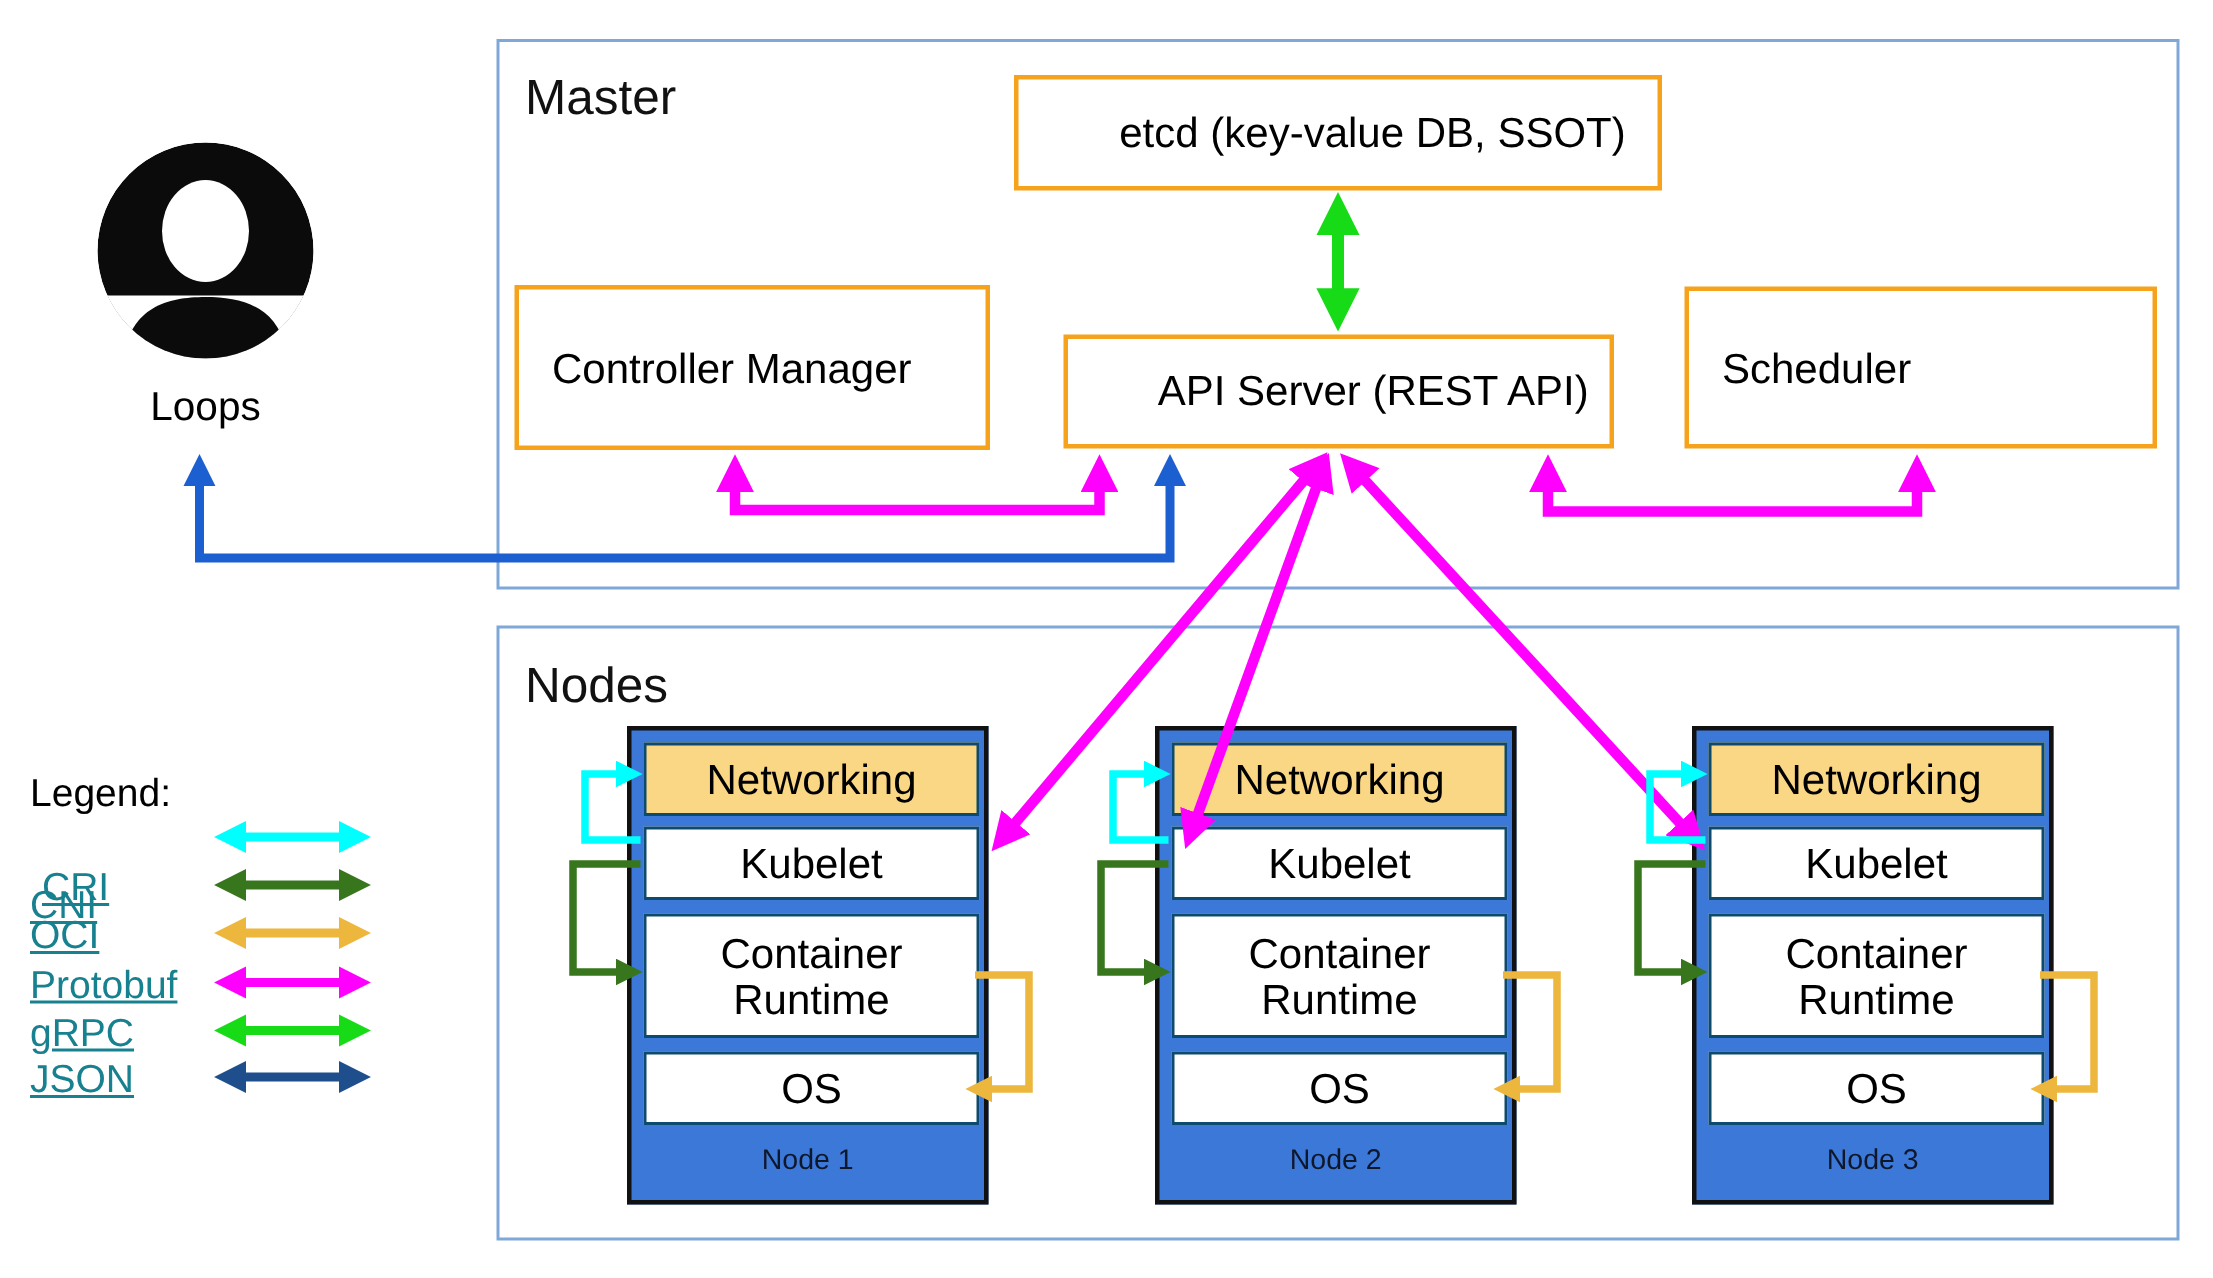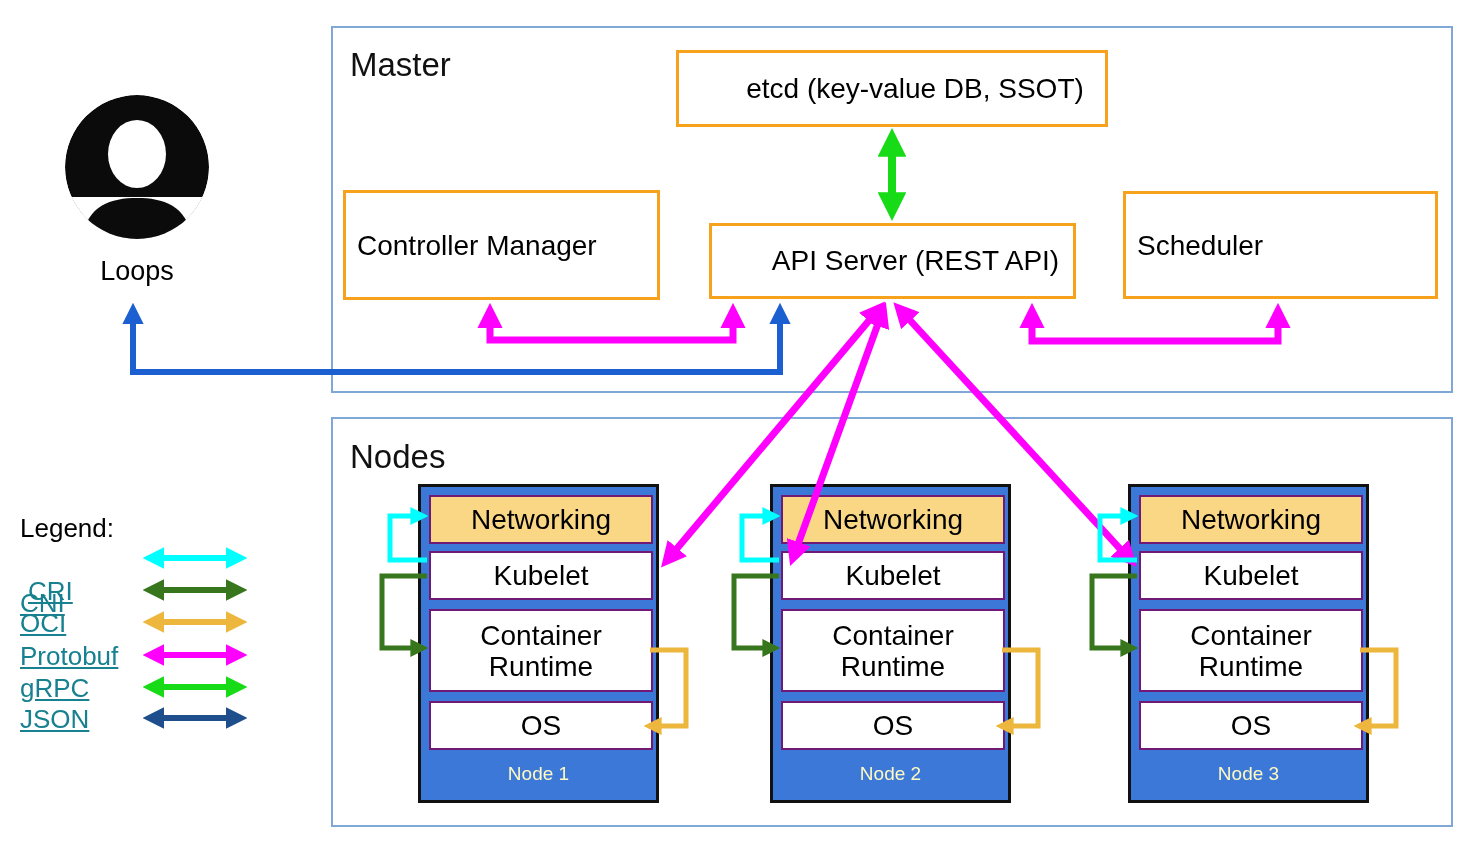--- a/index.html
+++ b/index.html
@@ -3,27 +3,27 @@
 <meta charset="utf-8">
 <style>
   html,body{margin:0;padding:0;background:#ffffff;}
   body{width:1475px;height:852px;position:relative;font-family:"Liberation Sans",sans-serif;color:#000;overflow:hidden;}
   .abs{position:absolute;box-sizing:border-box;}
   
   .container-box{border:2px solid #7FA8D9;background:transparent;z-index:1;}
   .container-title{font-size:33px;color:#111;z-index:2;}
   
   .obox{border:3px solid #F6A21C;background:#fff;z-index:2;display:flex;align-items:center;justify-content:center;font-size:28px;padding-left:46px;}
-  .obox.left{justify-content:flex-start;padding-left:11px;}
+  .obox.left{justify-content:flex-start;padding-left:22px;}
   .obox .lines{line-height:37px;}
   
   .node{background:#3C78D8;border:3px solid #111;z-index:2;}
-  .layer{position:absolute;left:8px;width:224px;background:#fff;border:2px solid #701a75;display:flex;align-items:center;justify-content:center;text-align:center;font-size:28px;line-height:31px;box-sizing:border-box;}
+  .layer{position:absolute;left:8px;width:224px;background:#fff;border:2px solid #0c4a6e;display:flex;align-items:center;justify-content:center;text-align:center;font-size:28px;line-height:31px;box-sizing:border-box;}
   .layer.networking{background:#FAD784;}
-  .node-label{position:absolute;left:0;width:100%;top:276px;text-align:center;color:#fef9c3;font-size:19px;}
+  .node-label{position:absolute;left:0;width:100%;top:276px;text-align:center;color:#0f172a;font-size:19px;}
   
   .user-label{font-size:27px;text-align:center;z-index:2;}
   
   .legend-title{font-size:26px;z-index:2;}
   .legend-link{font-size:26px;color:#17818F;text-decoration:underline;z-index:2;cursor:pointer;}
   
   #arrows{position:absolute;left:0;top:0;z-index:3;pointer-events:none;}
 </style>
 </head>
 <body>

